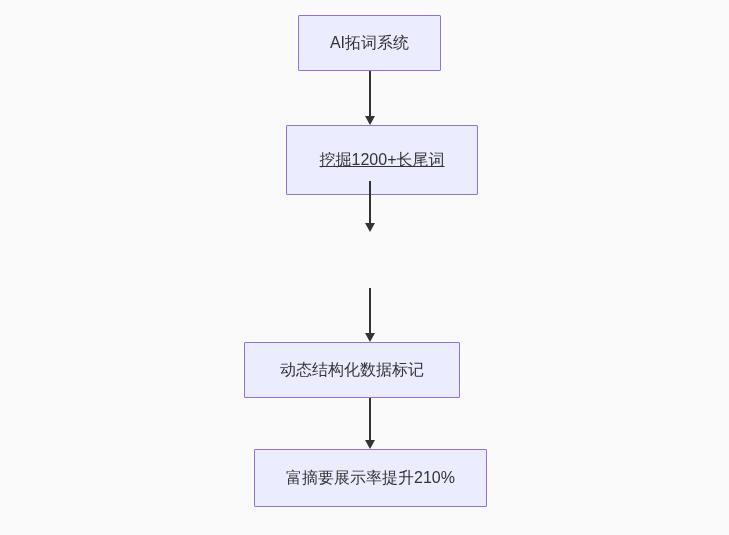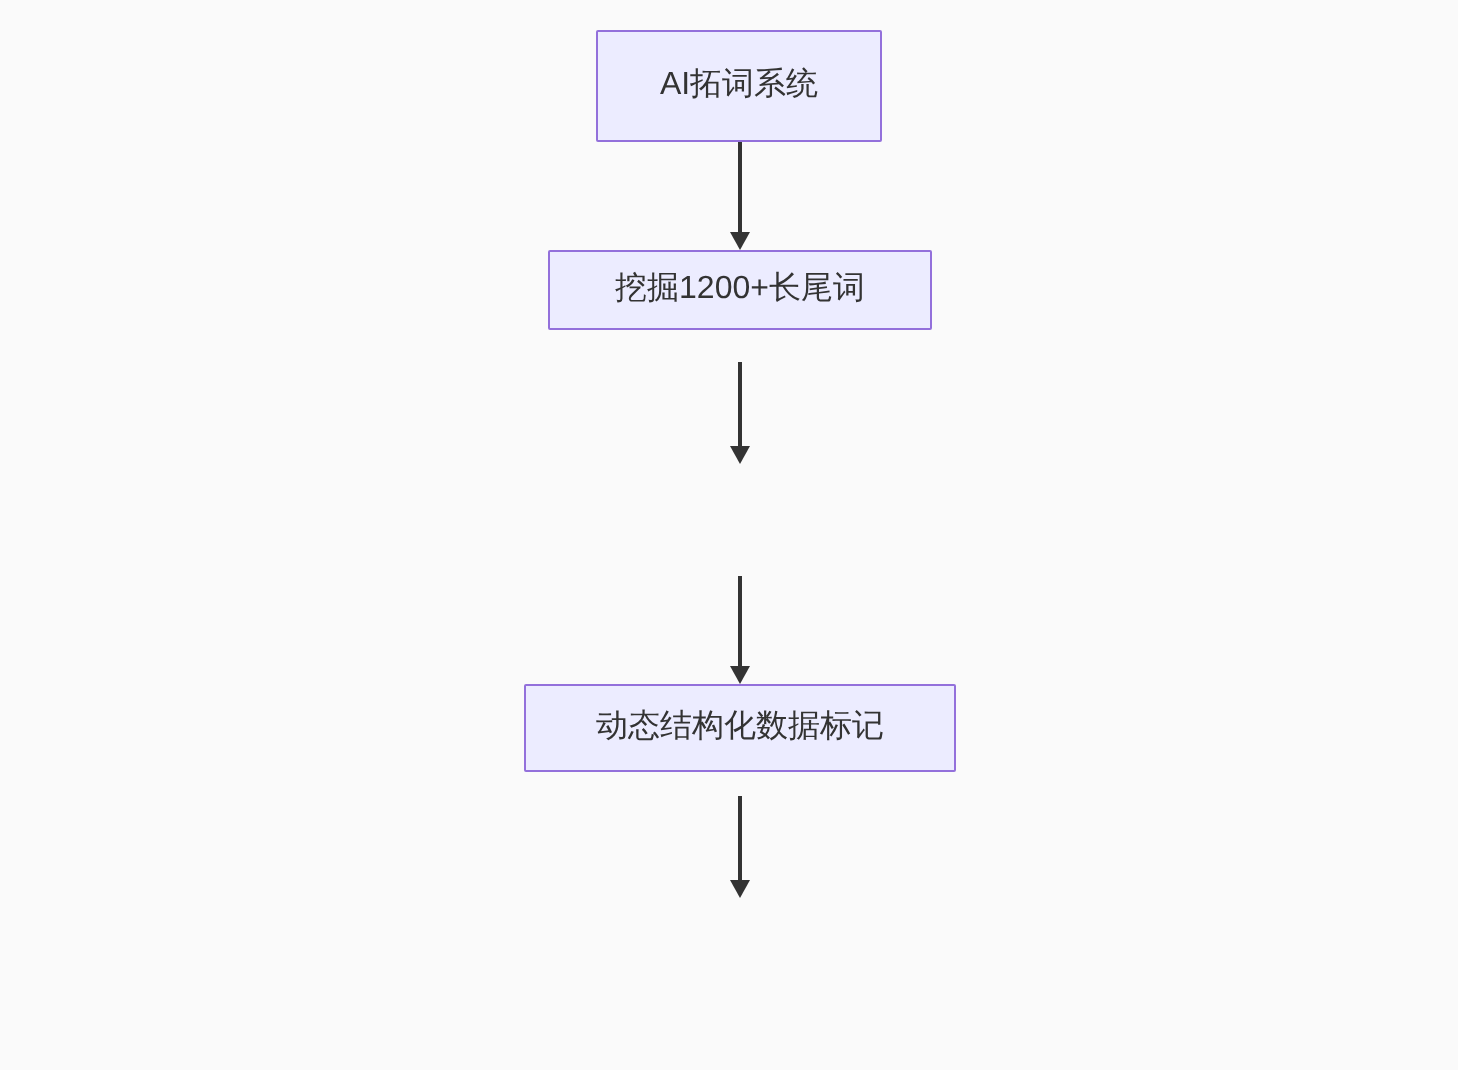--- a/index.html
+++ b/index.html
@@ -24,23 +24,23 @@
     border-radius: 1px;
     display: flex;
     align-items: center;
     justify-content: center;
     color: var(--node-text, #333333);
     font-size: 16px;
     line-height: 1;
     white-space: nowrap;
   }
   .n1 { left: 298px; top: 15px;  width: 143px; height: 56px; }
-  .n2 { left: 274px; top: 125px; width: 192px; height: 40px; }
+  .n2 { left: 286px; top: 125px; width: 192px; height: 70px; text-decoration: underline; }
   .n3 { left: 259px; top: 232px; width: 222px; height: 56px; }
-  .n4 { left: 262px; top: 342px; width: 216px; height: 44px; }
+  .n4 { left: 244px; top: 342px; width: 216px; height: 56px; }
   .n5 { left: 254px; top: 449px; width: 233px; height: 58px; }
 
   .edge {
     position: absolute;
     left: 363px;
     width: 14px;
     display: flex;
     flex-direction: column;
     align-items: center;
   }
@@ -92,14 +92,17 @@
 
   <div class="node n4">
     <span class="node-label">动态结构化数据标记</span>
   </div>
 
   <div class="edge e4">
     <div class="edge-line"></div>
     <div class="edge-head"></div>
   </div>
 
+  <div class="node n5">
+    <span class="node-label">富摘要展示率提升210%</span>
+  </div>
 
 </div>
 
 </body></html>

